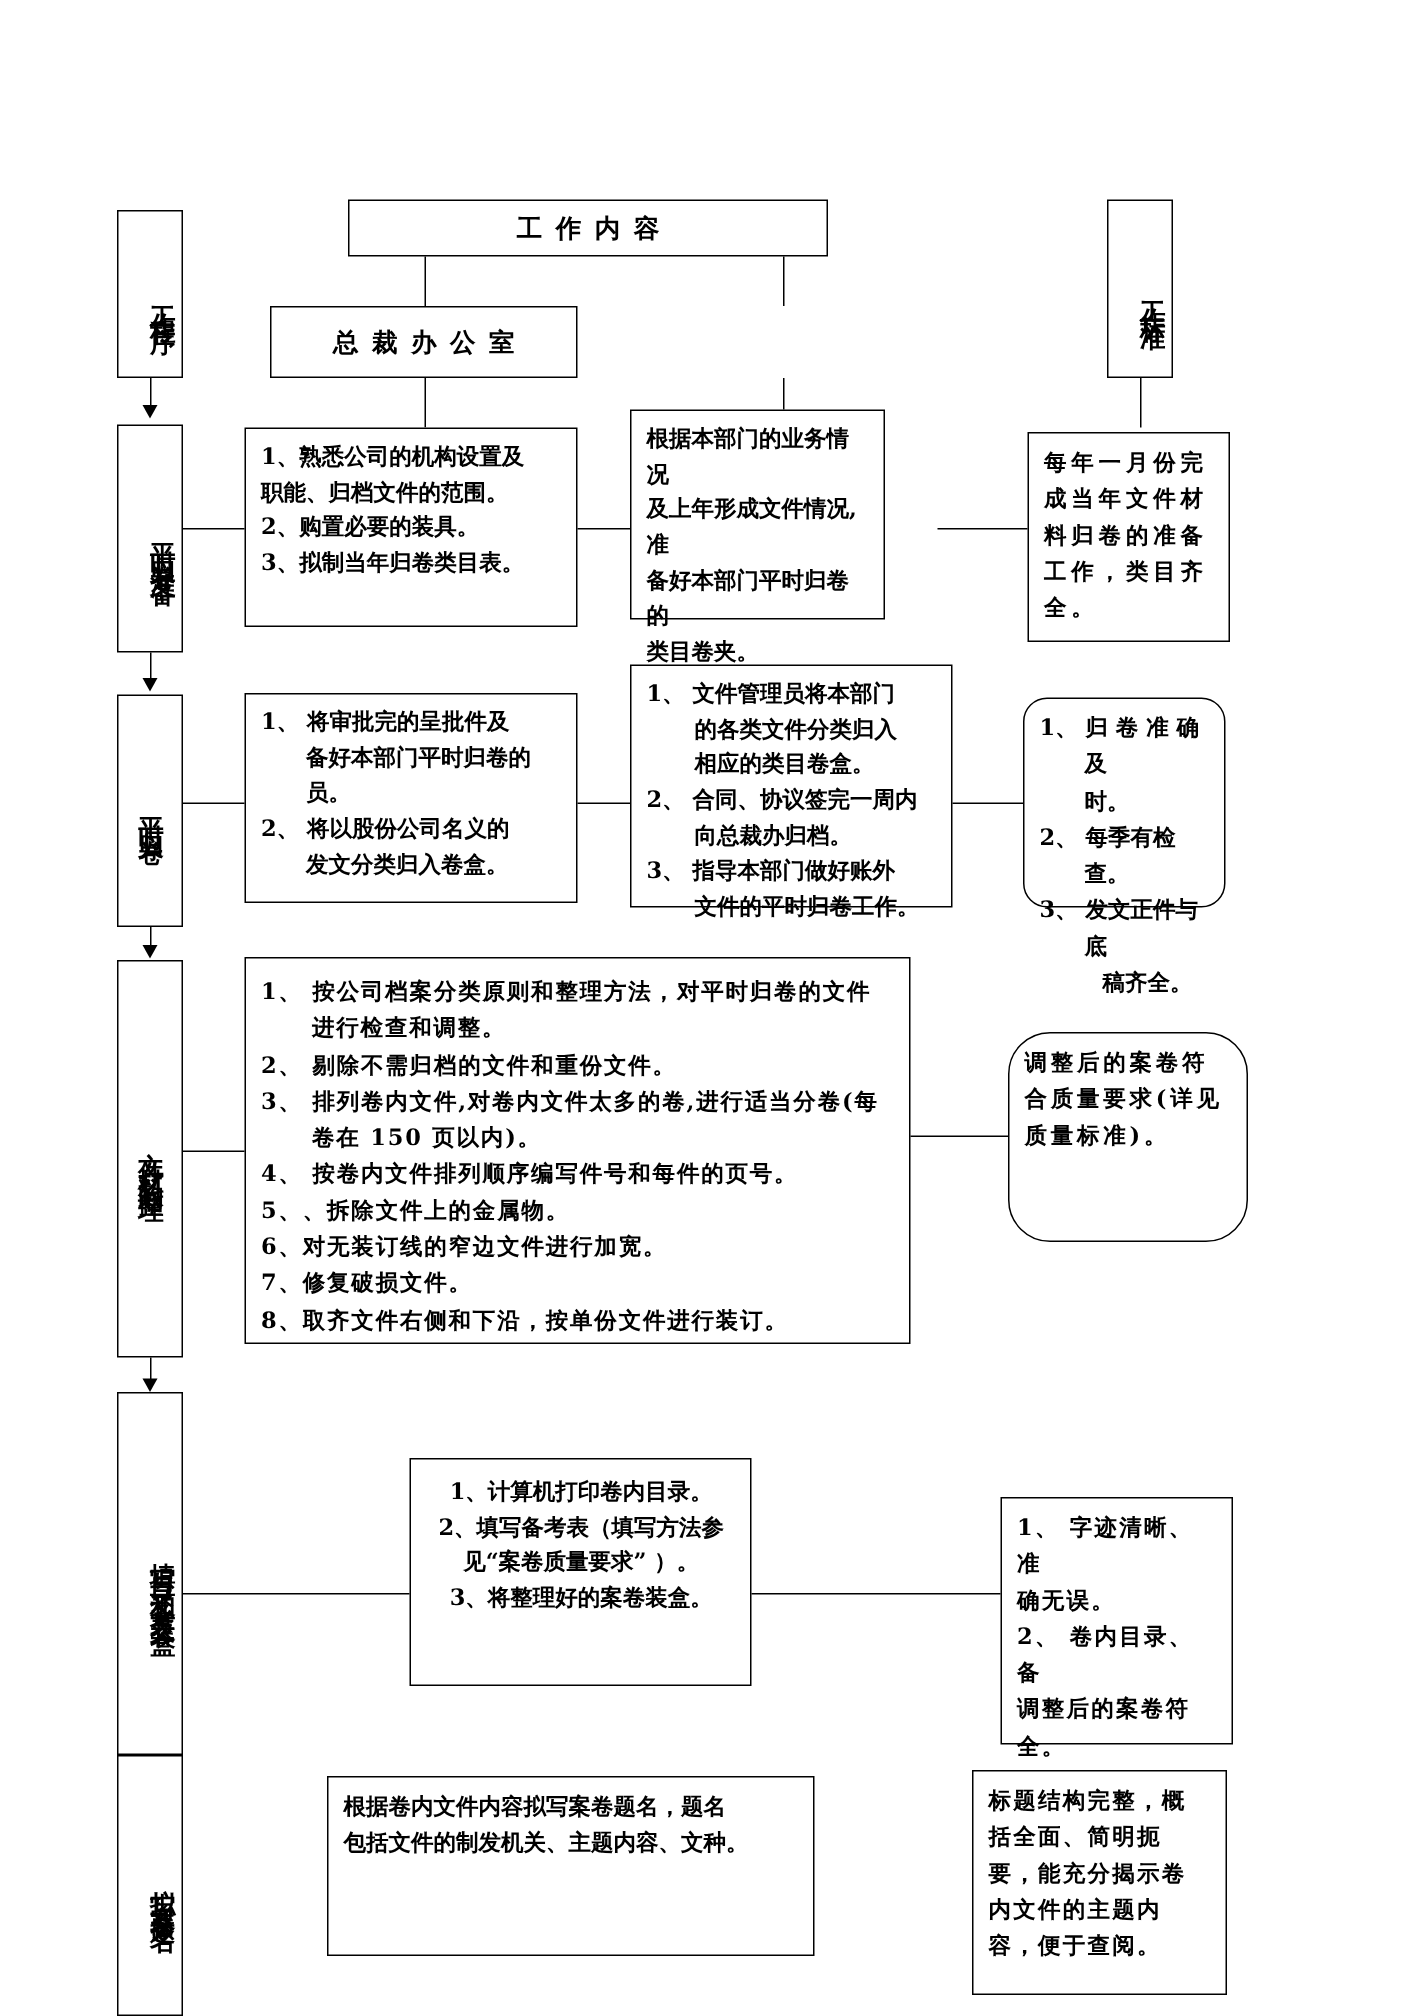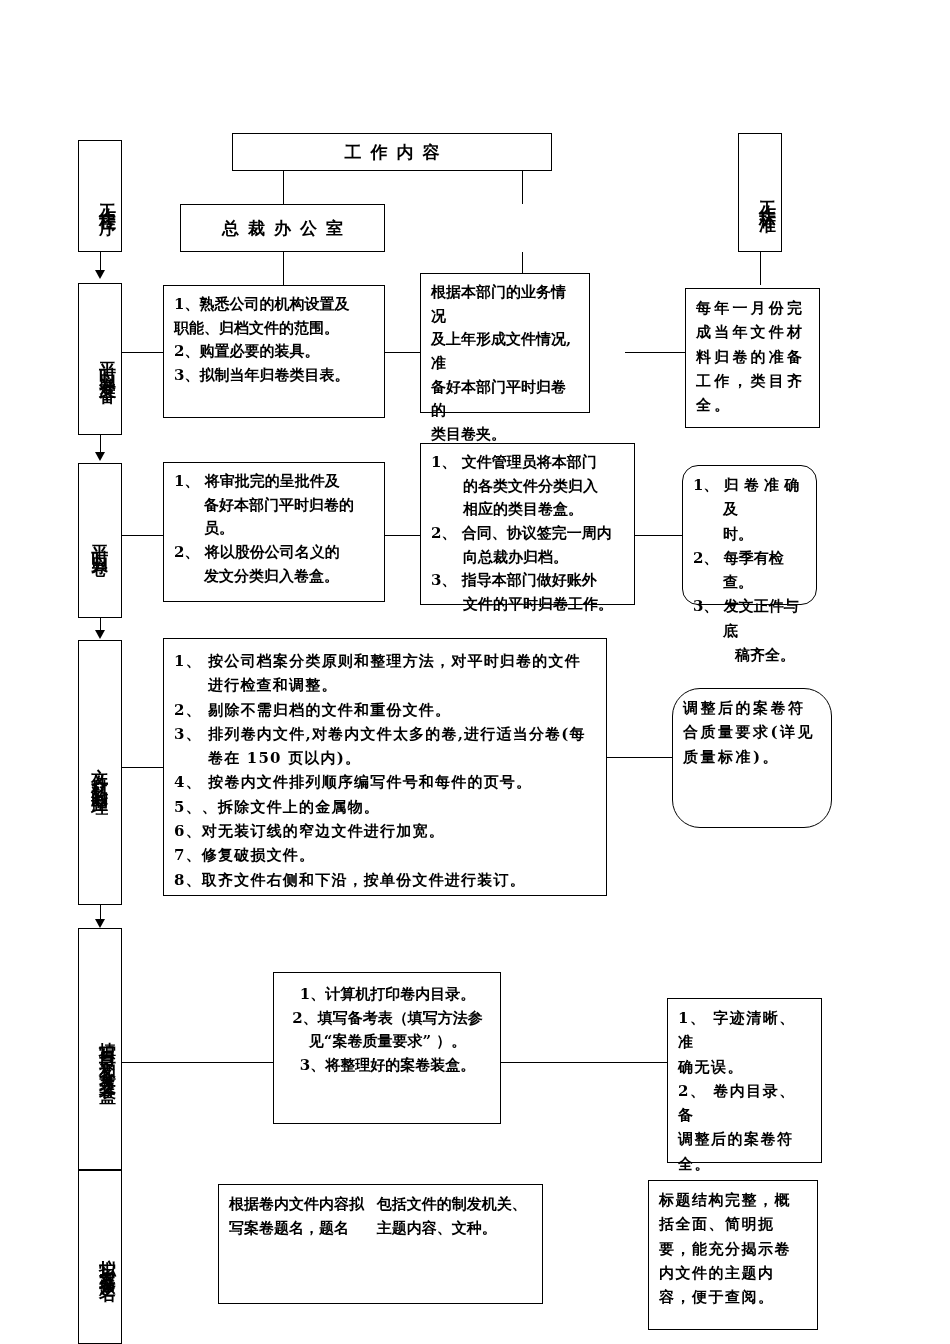--- a/index.html
+++ b/index.html
@@ -52,20 +52,21 @@
   .content {
     padding: 7px 9px 7px 10px;
     font-size: 15px;
     line-height: 1.62;
   }
   .content.tight { line-height: 1.58; }
   .content.spaced { letter-spacing: 1.2px; }
   .content.wide { letter-spacing: 3.2px; }
   .content.center-v {
     display: flex;
+    flex-direction: column;
     justify-content: flex-start;
     height: 100%;
     box-sizing: border-box;
   }
   .li {
     display: block;
     white-space: pre-wrap;
   }
   .li.hang {
     padding-left: 30px;

